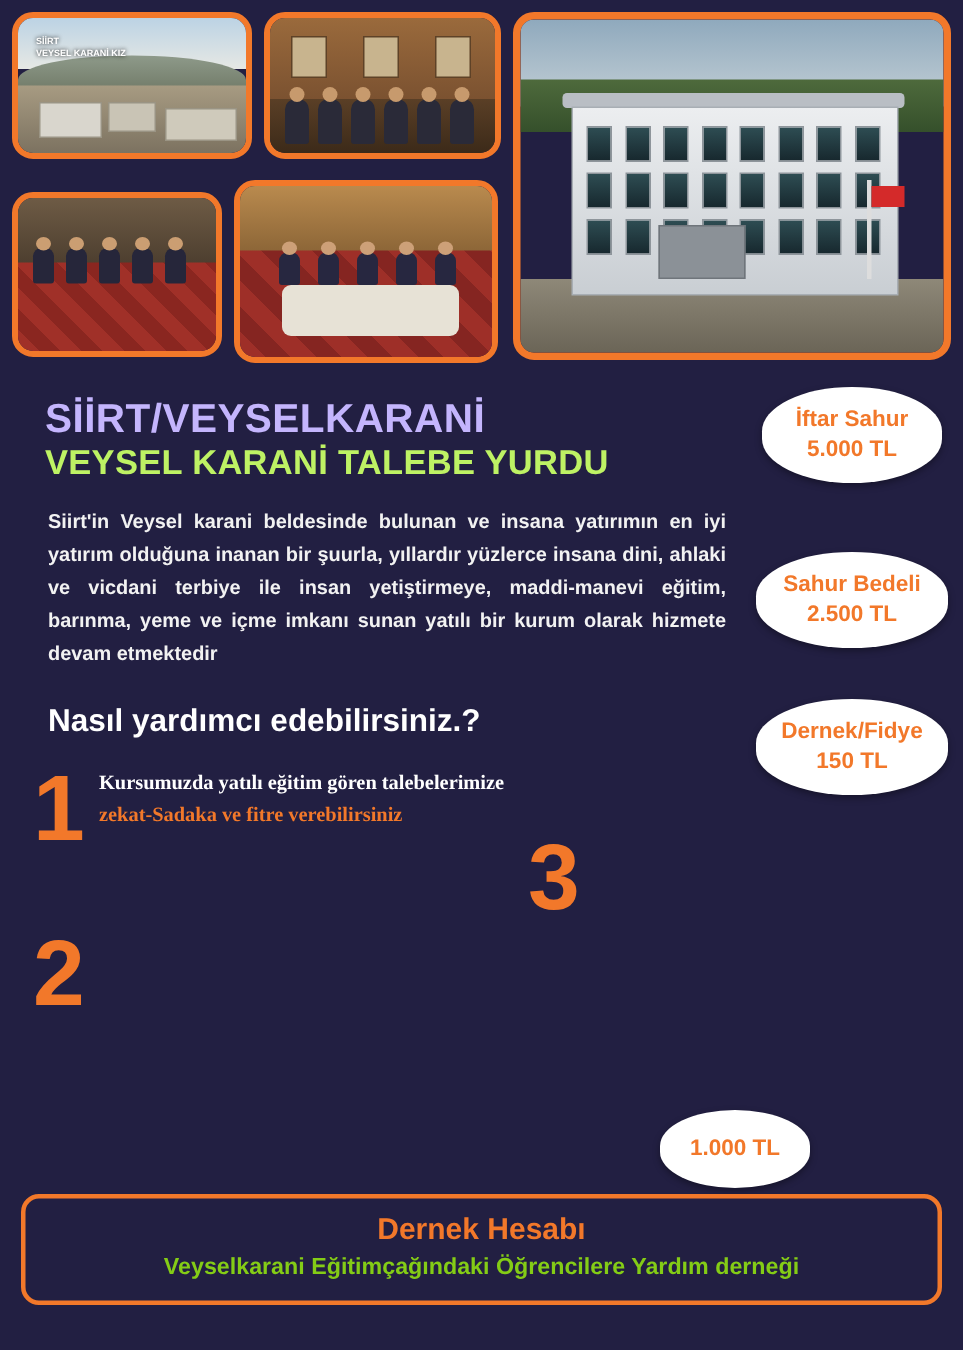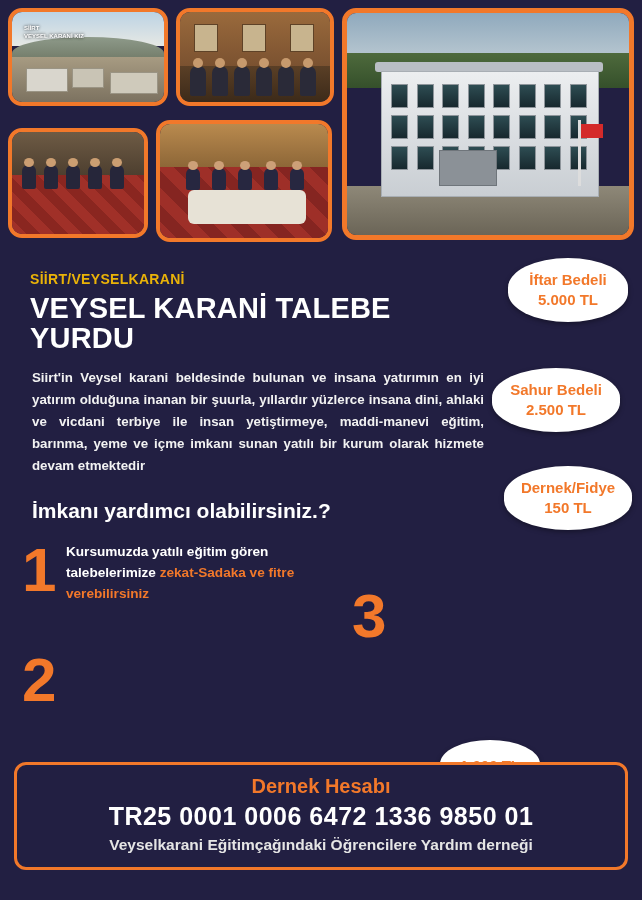--- a/index.html
+++ b/index.html
@@ -180,26 +180,26 @@
   .p5 .pers::before {
     content:""; position:absolute; left:2px; top:-7px; width:10px; height:9px;
     border-radius:50%; background:#cda078;
   }
 
   
   .content { position: relative; padding: 6px 0 0 0; }
 
   .title-wrap { padding: 10px 0 0 30px; width: 470px; }
   .title1 {
-    font-size: 14px; font-weight: bold; letter-spacing: .3px;
-    color: #eab308; line-height: 26px;
+    font-size: 27px; font-weight: bold; letter-spacing: .3px;
+    color: #c4b5fd; line-height: 26px;
   }
   .title2 {
-    font-size: 29px; font-weight: bold; letter-spacing: .2px;
-    color: #ffffff; line-height: 30px; margin-top: 1px;
+    font-size: 23px; font-weight: bold; letter-spacing: .2px;
+    color: #bef264; line-height: 30px; margin-top: 1px;
   }
 
   .paragraph {
     margin: 14px 0 0 32px;
     width: 452px;
     font-size: 13.3px;
     line-height: 22px;
     font-weight: bold;
     text-align: justify;
     color: #f2f2f2;
@@ -223,41 +223,42 @@
     display: flex;
     flex-direction: column;
     justify-content: center;
     align-items: center;
     box-shadow: 0 2px 5px rgba(0,0,0,.35);
   }
   .bubble .l1 { font-size: 15px; line-height: 20px; }
   .bubble .l2 { font-size: 15px; line-height: 20px; }
 
   .b-iftar { right: 14px; top: 258px; width: 120px; height: 64px; }
-  .b-sahur { right: 22px; top: 368px; width: 128px; height: 64px; }
+  .b-sahur { right: 10px; top: 368px; width: 128px; height: 64px; }
   .b-fitre { right: 10px; top: 466px; width: 128px; height: 64px; }
   .b-1000  { left: 440px; top: 740px; width: 100px; height: 52px; }
   .b-1000 .l1 { font-size: 15px; }
 
   
   .items { position: relative; margin-top: 18px; height: 230px; }
   .item { position: absolute; display: flex; }
   .num {
     font-size: 62px;
     font-weight: bold;
     color: #f2782a;
     line-height: 58px;
     width: 44px;
     flex: none;
   }
   .itxt {
     font-size: 13.6px;
     line-height: 21px;
     font-weight: bold;
     color: #ffffff;
+    font-family: Liberation Serif, serif;
   }
   .itxt .hl { color: #f2782a; }
 
   .i1 { left: 22px; top: 0px; width: 320px; }
   .i2 { left: 22px; top: 110px; width: 320px; }
   .i3 { left: 352px; top: 46px; width: 270px; }
   .i3 .num { width: 40px; }
 
   
   .footer {
@@ -273,21 +274,21 @@
     background: #221f42;
   }
   .footer .f-title {
     font-size: 20px; font-weight: bold; color: #f2782a; line-height: 26px;
   }
   .footer .f-iban {
     font-size: 25px; font-weight: bold; color: #ffffff; line-height: 34px;
     letter-spacing: .5px;
   }
   .footer .f-sub {
-    font-size: 15.5px; font-weight: bold; color: #e5e5e5; line-height: 24px;
+    font-size: 15.5px; font-weight: bold; color: #84cc16; line-height: 24px;
   }
 
   .bottom-strip {
     position: absolute; left: 0; bottom: 0; width: 642px; height: 26px;
     background: #221f42;
   }
 </style>
 </head>
 <body>
 
@@ -393,21 +394,21 @@
 
   <div class="content">
 
     <div class="title-wrap">
       <div class="title1">SİİRT/VEYSELKARANİ</div>
       <div class="title2">VEYSEL KARANİ TALEBE YURDU</div>
     </div>
 
     <div class="paragraph">Siirt'in Veysel karani beldesinde bulunan ve insana yatırımın en iyi yatırım olduğuna inanan bir şuurla, yıllardır yüzlerce insana dini, ahlaki ve vicdani terbiye ile insan yetiştirmeye, maddi-manevi eğitim, barınma, yeme ve içme imkanı sunan yatılı bir kurum olarak hizmete devam etmektedir</div>
 
-    <div class="question">İmkanı yardımcı olabilirsiniz.?</div>
+    <div class="question">Nasıl yardımcı edebilirsiniz.?</div>
 
     <div class="items">
 
       <div class="item i1">
         <div class="num">1</div>
         <div class="itxt">
           <span>Kursumuzda yatılı eğitim gören talebelerimize </span><span class="hl">zekat-Sadaka ve fitre verebilirsiniz</span>
         </div>
       </div>
 
@@ -415,38 +416,37 @@
         <div class="num">2</div>
       </div>
 
       <div class="item i3">
         <div class="num">3</div>
       </div>
     </div>
   </div>
 
   <div class="bubble b-iftar">
-    <div class="l1">İftar Bedeli</div>
+    <div class="l1">İftar Sahur</div>
     <div class="l2">5.000 TL</div>
   </div>
 
   <div class="bubble b-sahur">
     <div class="l1">Sahur Bedeli</div>
     <div class="l2">2.500 TL</div>
   </div>
 
   <div class="bubble b-fitre">
     <div class="l1">Dernek/Fidye</div>
     <div class="l2">150 TL</div>
   </div>
 
   <div class="bubble b-1000">
     <div class="l1">1.000 TL</div>
   </div>
 
   <div class="footer">
     <div class="f-title">Dernek Hesabı</div>
-    <div class="f-iban">TR25 0001 0006 6472 1336 9850 01</div>
     <div class="f-sub">Veyselkarani Eğitimçağındaki Öğrencilere Yardım derneği</div>
   </div>
 
   <div class="bottom-strip"></div>
 </div>
 
 </body></html>

